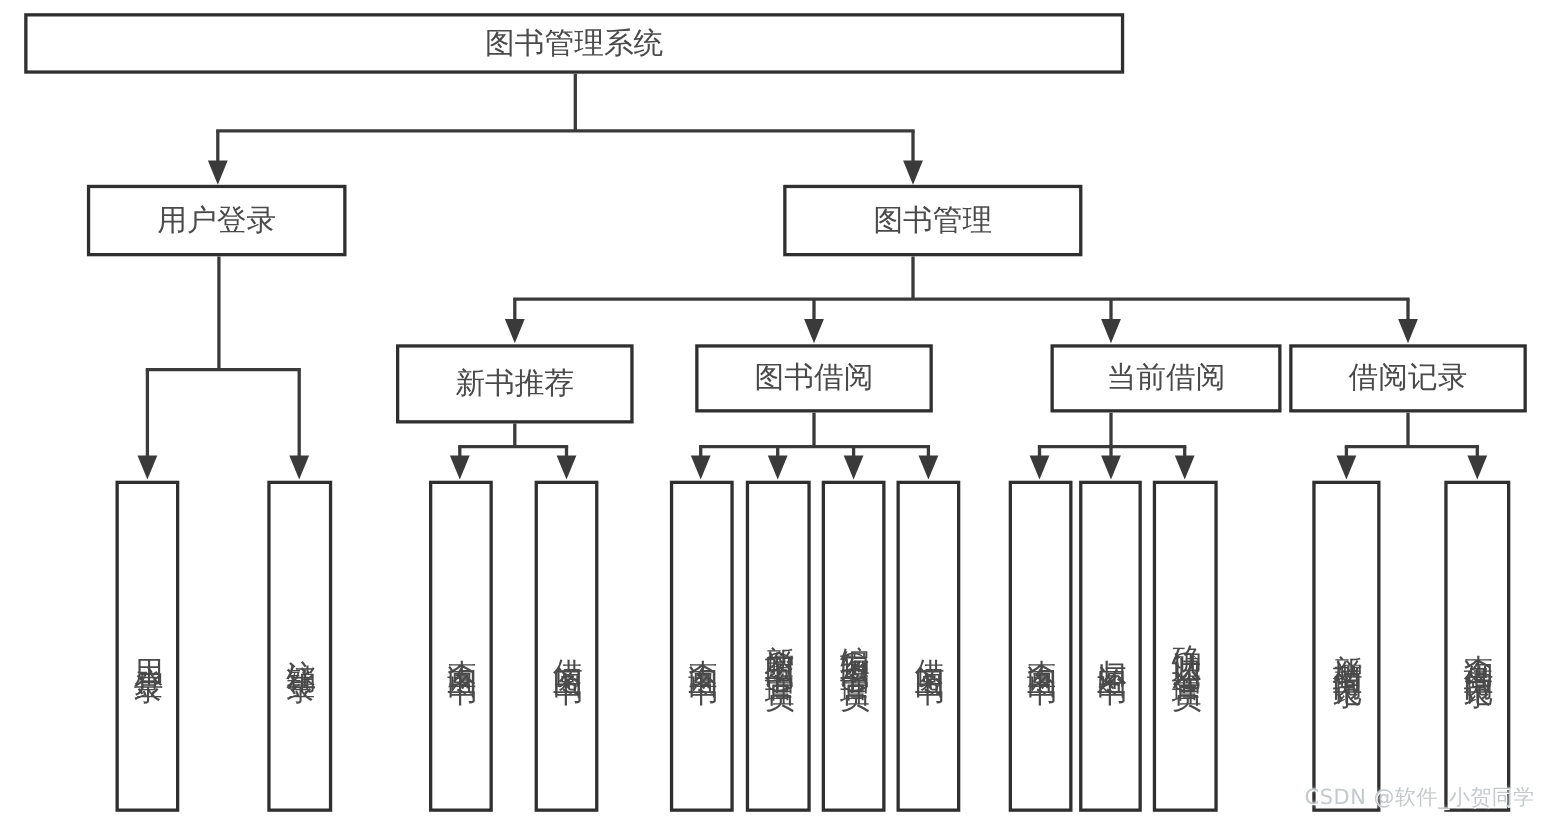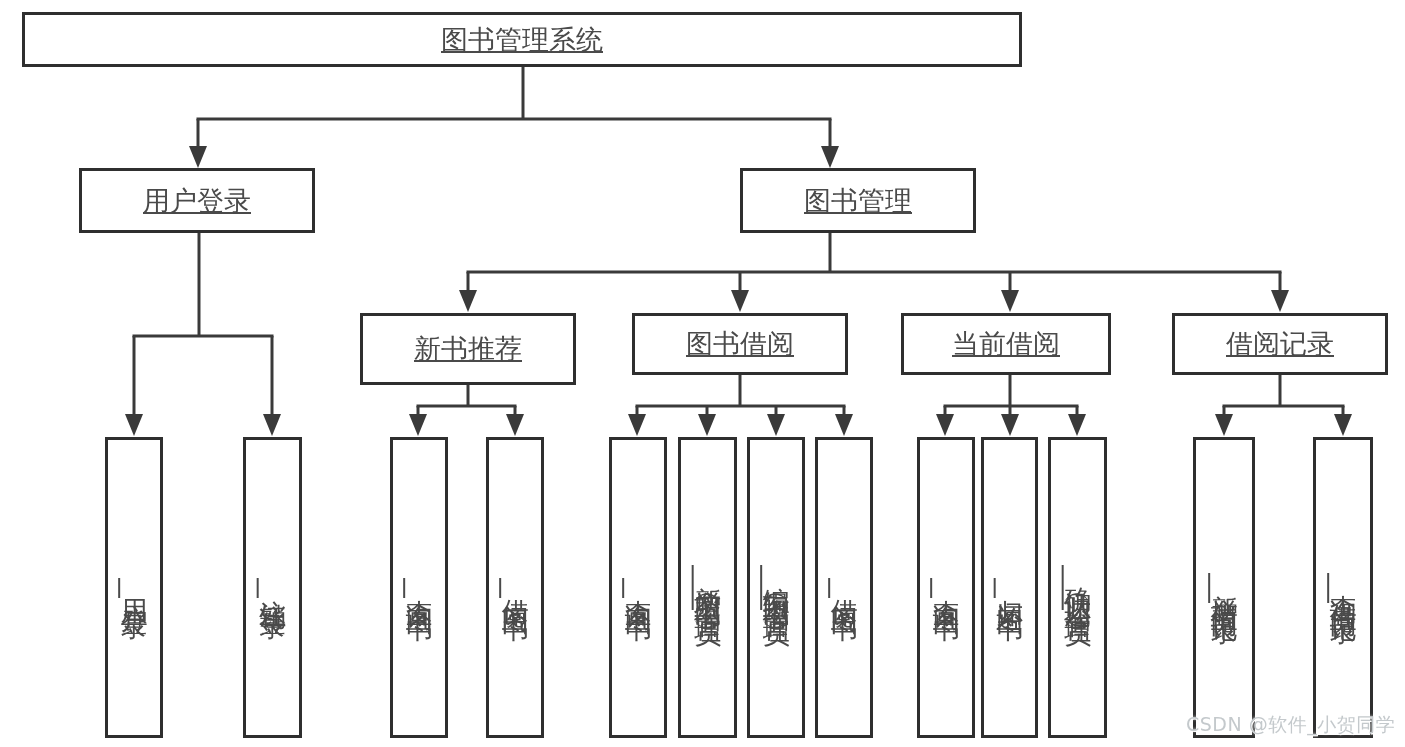--- a/index.html
+++ b/index.html
@@ -35,21 +35,20 @@
     background:#fff;
     border:3px solid var(--border);
     display:flex;
     align-items:center;
     justify-content:center;
     color:var(--text);
     font-size:27px;
     line-height:1.15;
     z-index:2;
     white-space:nowrap;
-    text-decoration:underline;
   }
   .vtext{
     writing-mode:vertical-rl;
     text-orientation:mixed;
     letter-spacing:5px;
     line-height:1.05;
   }
   .watermark{
     position:absolute;
     left:1186px;
@@ -136,31 +135,31 @@
     </g>
   </svg>
 
   <div class="box" style="left:22px;top:12px;width:1000px;height:55px;">
     <span>图书管理系统</span>
   </div>
 
   <div class="box" style="left:79px;top:168px;width:236px;height:65px;">
     <span>用户登录</span>
   </div>
-  <div class="box" style="left:712px;top:168px;width:236px;height:65px;margin-left:28px;">
+  <div class="box" style="left:712px;top:168px;width:272px;height:65px;">
     <span>图书管理</span>
   </div>
 
   <div class="box" style="left:360px;top:313px;width:216px;height:72px;">
     <span>新书推荐</span>
   </div>
   <div class="box" style="left:632px;top:313px;width:216px;height:62px;text-align:right;">
     <span>图书借阅</span>
   </div>
-  <div class="box" style="left:901px;top:313px;width:210px;height:62px;">
+  <div class="box" style="left:955px;top:313px;width:210px;height:62px;">
     <span>当前借阅</span>
   </div>
   <div class="box" style="left:1172px;top:313px;width:216px;height:62px;text-align:center;">
     <span>借阅记录</span>
   </div>
 
   <div class="box" style="left:105px;top:437px;width:58px;height:301px;">
     <span class="vtext">用户登录</span>
   </div>
   <div class="box" style="left:243px;top:437px;width:59px;height:301px;">

